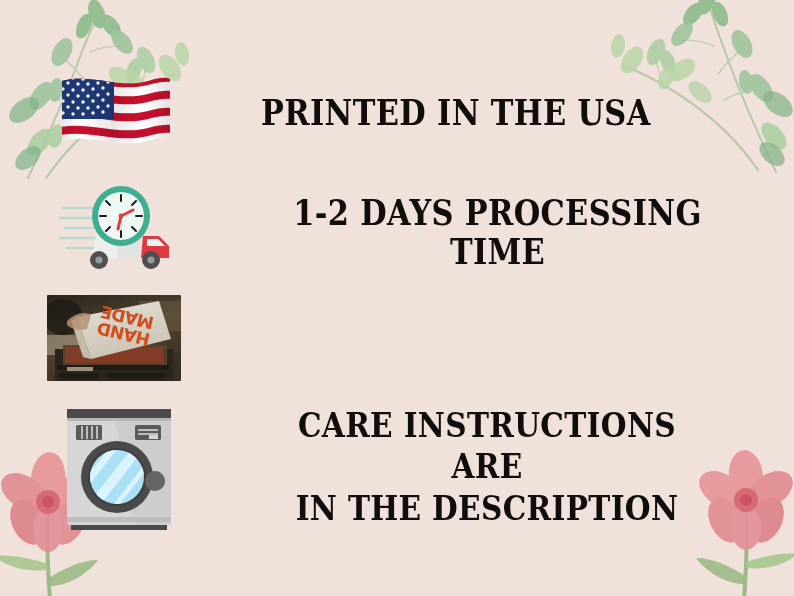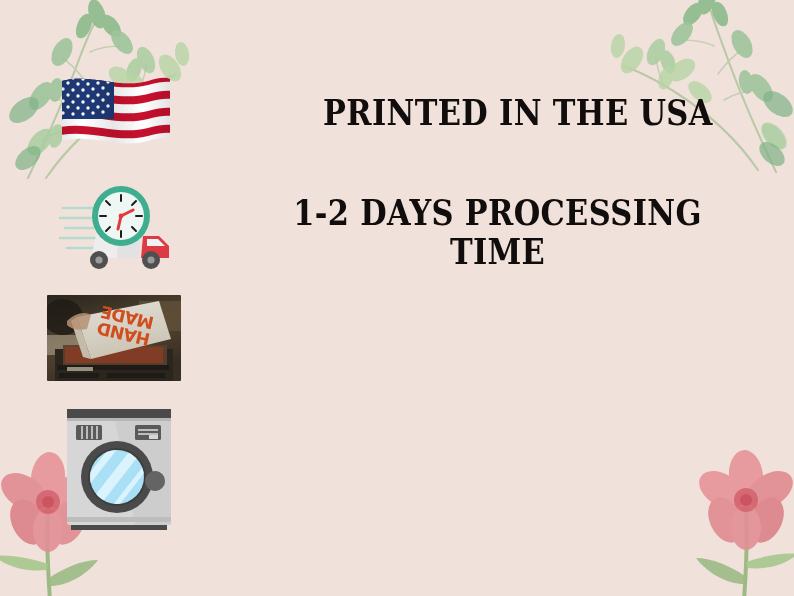--- a/index.html
+++ b/index.html
@@ -43,21 +43,21 @@
     min-width: 232px;
     display: flex;
     align-items: center;
     justify-content: center;
   }
   .text-cell {
     flex: 1;
     padding-right: 52px;
     display: flex;
     align-items: center;
-    justify-content: flex-end;
+    justify-content: flex-start;
   }
 
   .headline {
     color: #100d0c;
     font-family: "DejaVu Serif", "Liberation Serif", serif;
     font-weight: 700;
     font-size: 35px;
     line-height: 1.12;
     letter-spacing: 0.4px;
     text-align: center;
@@ -431,15 +431,19 @@
               <rect x="48" y="40" width="10" height="90" transform="rotate(38 54 76)"></rect>
               <rect x="68" y="40" width="5" height="90" transform="rotate(38 54 76)"></rect>
             </g>
           </g>
 
           <circle cx="92" cy="80" r="10" fill="#6a6a6a"></circle>
           <circle cx="92" cy="80" r="10" fill="#5d5d5d" opacity="0.5"></circle>
         </svg>
       </span>
     </div>
+    <div class="text-cell">
+      <div class="headline two-line">CARE INSTRUCTIONS ARE
+IN THE DESCRIPTION</div>
+    </div>
   </div>
 
 </div>
 
 </body></html>

